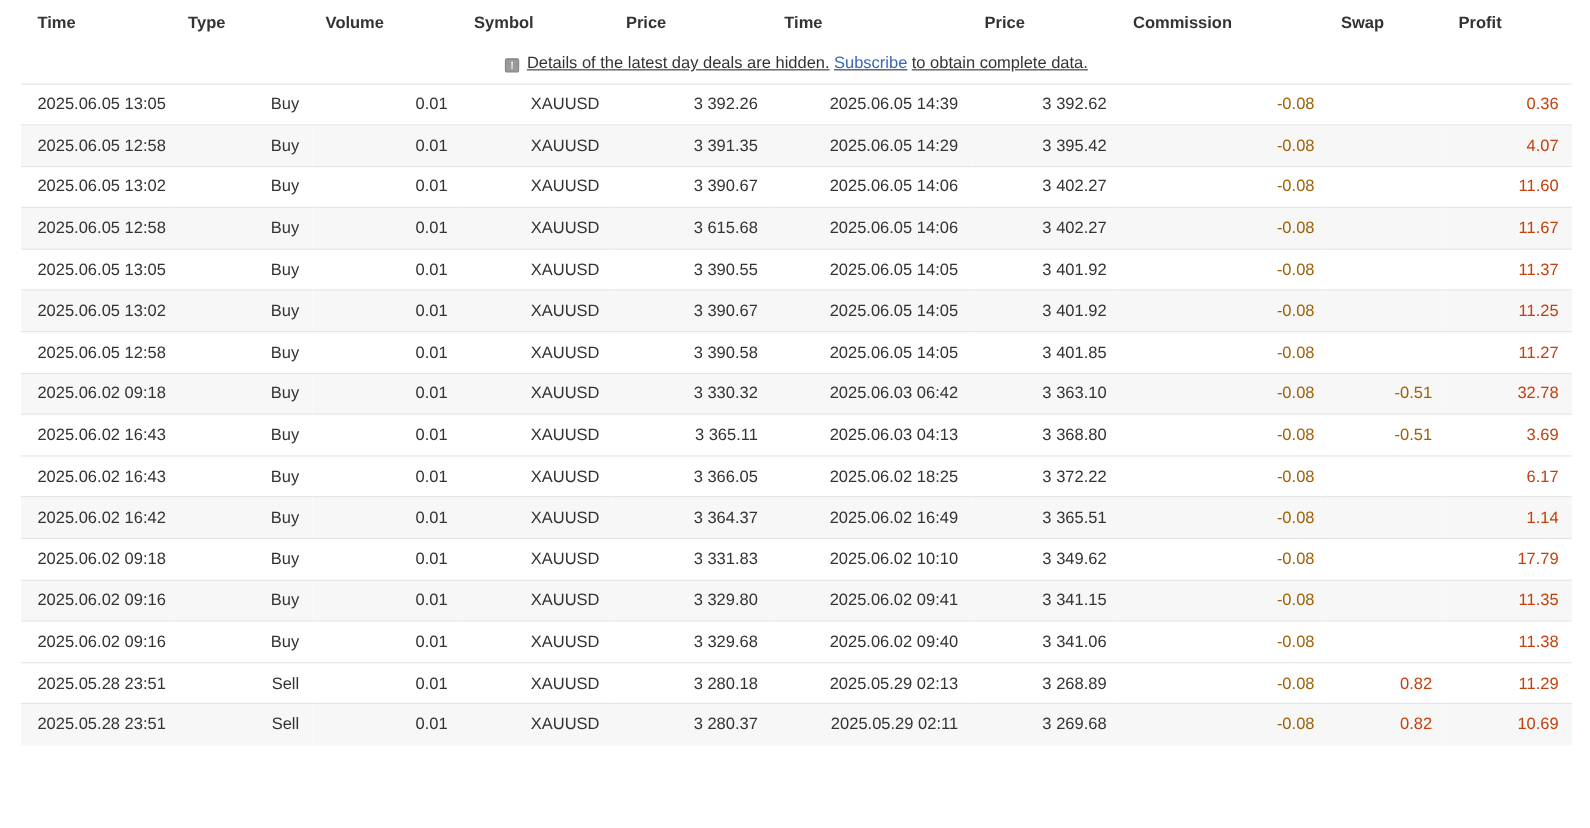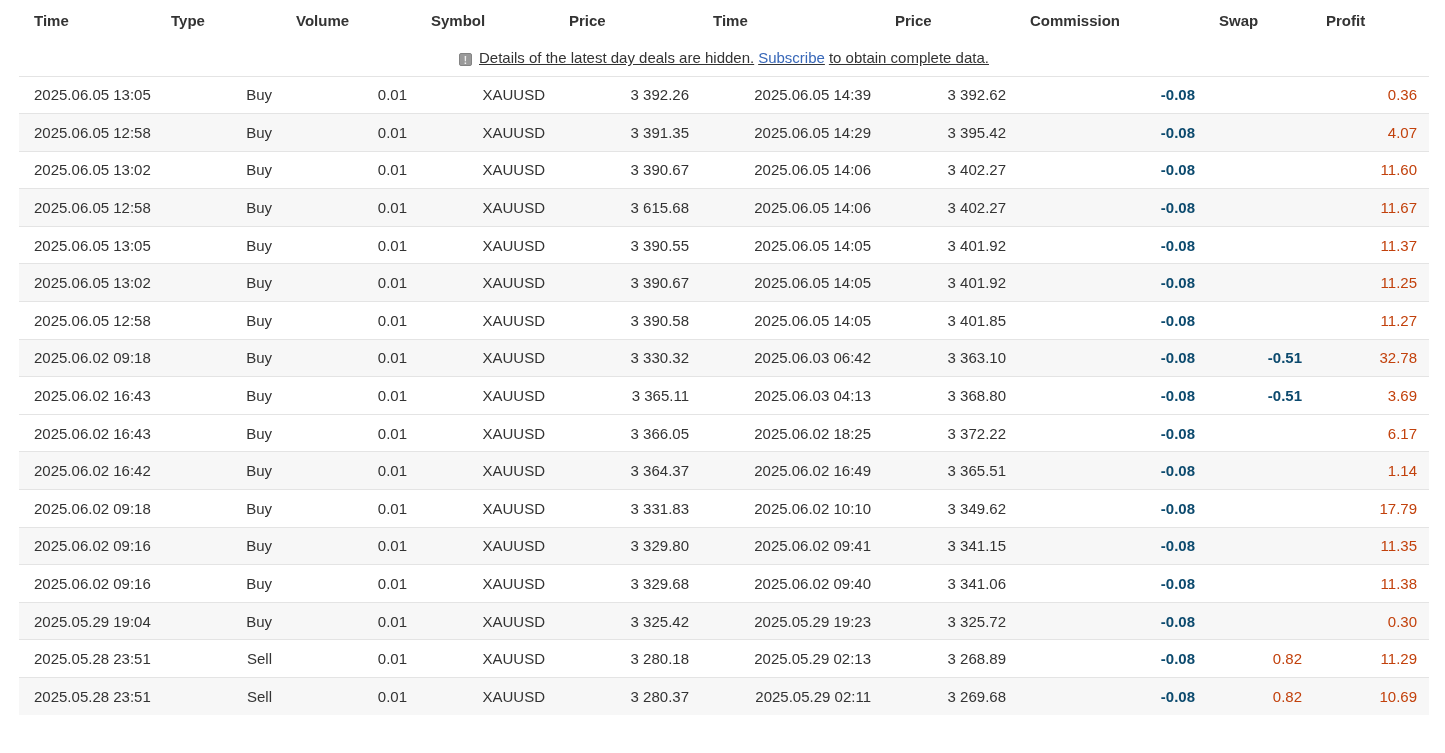--- a/index.html
+++ b/index.html
@@ -35,21 +35,21 @@
     text-align: center;
     text-decoration: underline;
   }
   tr.deal-row td {
     height: 37.6px;
     border-top: 1px solid #e4e4e4;
     text-align: right;
     background: #ffffff;
   }
   tr.deal-row.even td { background: #f7f7f7; }
-  .neg { color: #0c4a6e; font-weight: bold; }
+  .neg { color: #a16207; }
   .pos { color: #c2410c; }
   a.subscribe-link {
     color: #3767b8;
     text-decoration: none;
     cursor: pointer;
     margin: 0 4px;
   }
   .notice-icon {
     display: inline-block;
     width: 13px;
@@ -264,32 +264,20 @@
           <td>Buy</td>
           <td>0.01</td>
           <td>XAUUSD</td>
           <td>3 329.68</td>
           <td>2025.06.02 09:40</td>
           <td>3 341.06</td>
           <td class="neg">-0.08</td>
           <td></td>
           <td class="pos">11.38</td>
         </tr>
-        <tr class="deal-row even">
-          <td class="al">2025.05.29 19:04</td>
-          <td>Buy</td>
-          <td>0.01</td>
-          <td>XAUUSD</td>
-          <td>3 325.42</td>
-          <td>2025.05.29 19:23</td>
-          <td>3 325.72</td>
-          <td class="neg">-0.08</td>
-          <td></td>
-          <td class="pos">0.30</td>
-        </tr>
         <tr class="deal-row">
           <td class="al">2025.05.28 23:51</td>
           <td>Sell</td>
           <td>0.01</td>
           <td>XAUUSD</td>
           <td>3 280.18</td>
           <td>2025.05.29 02:13</td>
           <td>3 268.89</td>
           <td class="neg">-0.08</td>
           <td class="pos">0.82</td>

